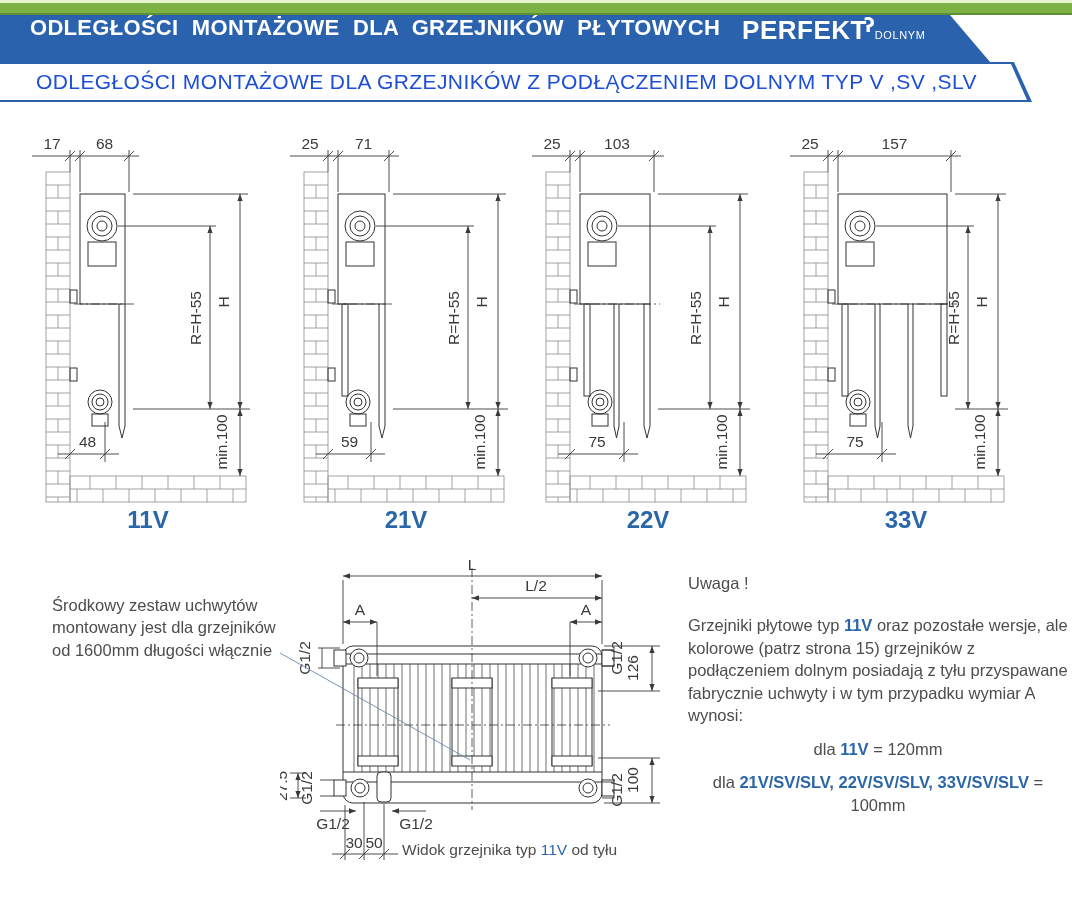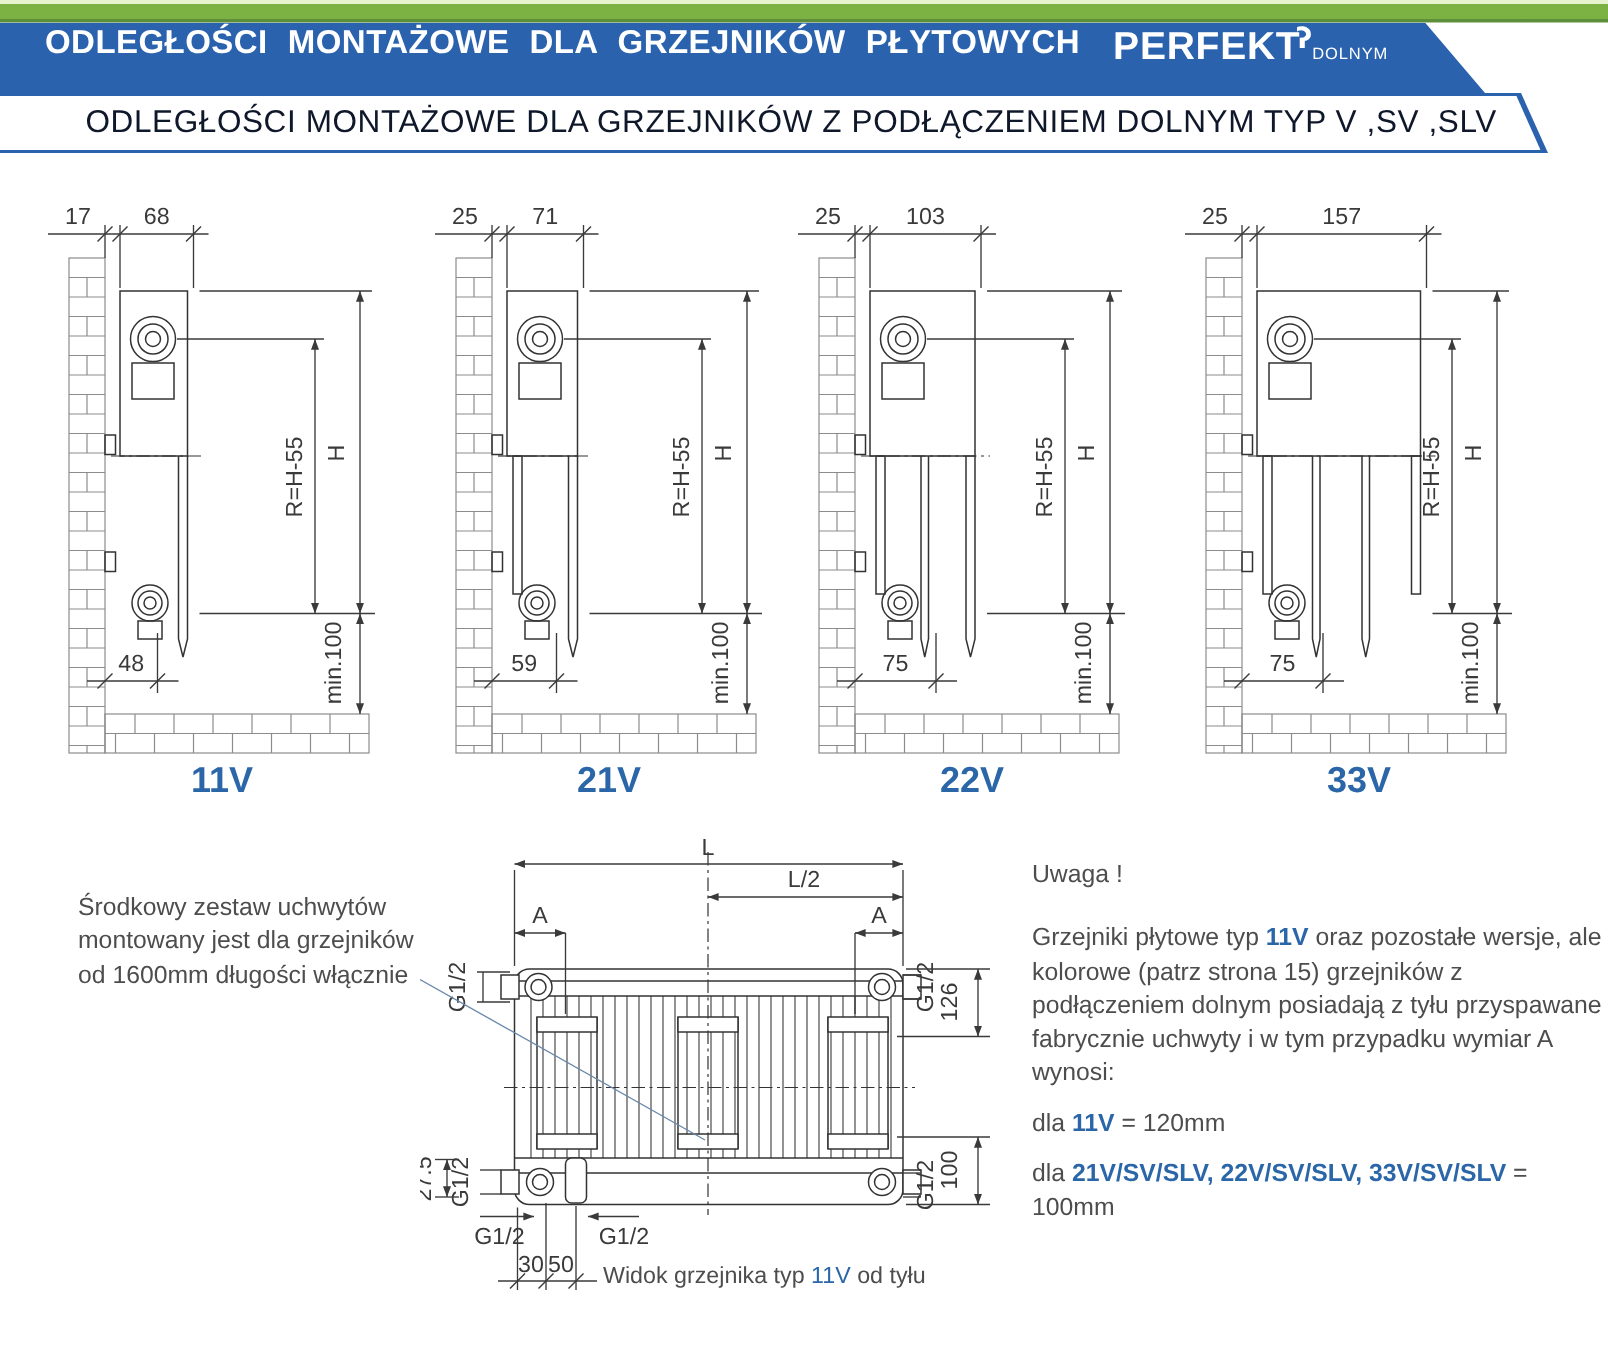--- a/index.html
+++ b/index.html
@@ -14,22 +14,22 @@
     display:flex;padding-left:30px;box-sizing:border-box;}
   .banner-title{color:#fff;font-size:22px;font-weight:bold;letter-spacing:.3px;word-spacing:7px;white-space:nowrap;}
   .brand{margin-left:22px;color:#fff;white-space:nowrap;}
   .brand-main{font-size:26px;font-weight:bold;letter-spacing:.5px;}
   .brand-mark{font-family:"DejaVu Sans",sans-serif;font-size:19px;font-weight:bold;position:relative;top:-7px;margin-left:-3px;}
   .brand-sub{font-size:11px;letter-spacing:.6px;}
   .sub-band-outer{position:absolute;left:0;top:62px;width:1040px;height:40px;background:#2a62ae;
     clip-path:polygon(0 0,1014px 0,1032px 40px,0 40px);}
   .sub-band-inner{position:absolute;left:0;top:2px;width:1040px;height:36px;background:#fff;
     clip-path:polygon(0 0,1011px 0,1027px 36px,0 36px);
-    line-height:36px;padding-left:57px;box-sizing:border-box;
-    color:#0f172a;font-size:21px;letter-spacing:.4px;white-space:nowrap;}
+    line-height:36px;padding-left:36px;box-sizing:border-box;
+    color:#1d4ed8;font-size:21px;letter-spacing:.4px;white-space:nowrap;}
 
   
   svg text{font-family:"Liberation Sans","DejaVu Sans",sans-serif;}
   .draw{stroke:#333;stroke-width:1;fill:none;}
   .brick{stroke:#8c8c8c;stroke-width:.8;fill:none;}
   .fin{stroke:#4a4a4a;stroke-width:.8;fill:none;}
   .dimg{stroke:#3a3a3a;stroke-width:.9;fill:none;}
   .dashdot{stroke:#333;stroke-width:.8;fill:none;stroke-dasharray:9 3 2 3;}
   .white{fill:#fff;stroke:#333;stroke-width:1;}
   .leader{stroke:#6a88aa;stroke-width:.9;}
@@ -37,21 +37,21 @@
   .typ{stroke:none;fill:#2b67a8;font-size:24px;font-weight:bold;}
   .cap{stroke:none;fill:#4d4d4d;font-size:15.5px;}
   .cap .hlt{fill:#2b67a8;}
 
   
   .note{position:absolute;color:#4d4d4d;font-size:16.5px;line-height:1.36;}
   .note .hl{color:#2b67a8;font-weight:bold;}
   #left-note{left:52px;top:594px;width:250px;}
   #right-note{left:688px;top:572px;width:380px;}
   #right-note .title{margin-bottom:20px;}
-  #right-note .rule{margin-top:11px;}
+  #right-note .rule{margin-top:11px;text-align:center;}
 </style>
 </head>
 <body>
 
 <svg width="0" height="0" style="position:absolute">
   <defs>
     <marker id="ar" viewBox="0 0 10 8" refX="9" refY="4" markerWidth="9" markerHeight="7" orient="auto-start-reverse">
       <path d="M0,0.6 L9,4 L0,7.4 z" fill="#3a3a3a"></path>
     </marker>
   </defs>

